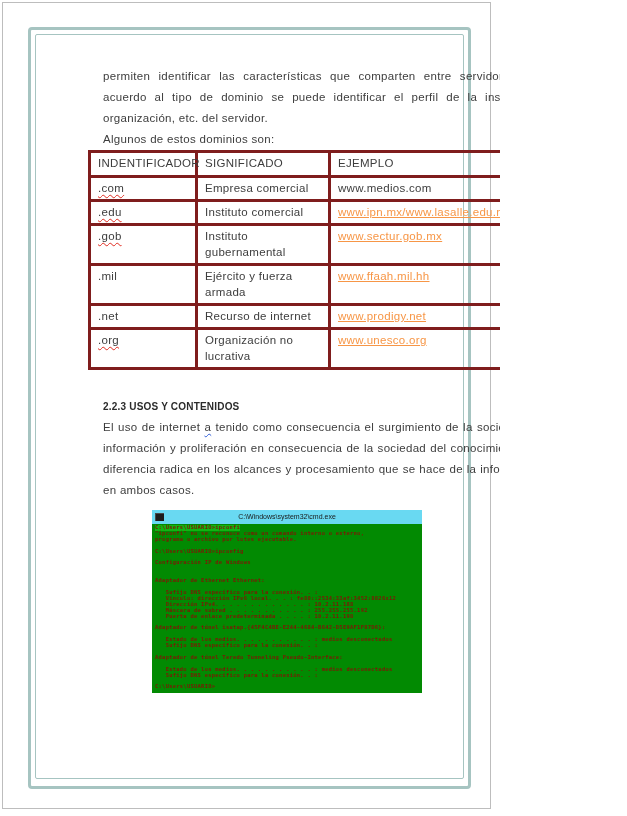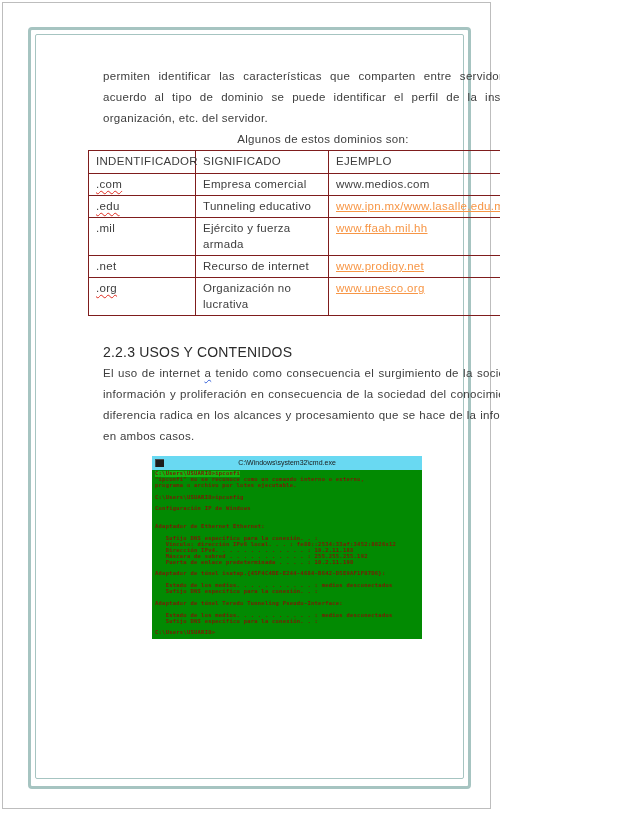--- a/index.html
+++ b/index.html
@@ -7,33 +7,33 @@
         font-family:"Liberation Sans",sans-serif;color:#3d3d3d;}
   .page-edge{position:absolute;left:2px;top:2px;right:9px;bottom:7px;border:1px solid #bdbdbd;pointer-events:none;}
   .frame-outer{position:absolute;left:28px;top:27px;right:29px;bottom:27px;
                border:3px solid #a6c4c1;border-radius:4px;pointer-events:none;}
   .frame-inner{position:absolute;left:35px;top:34px;right:36px;bottom:37px;
                border:1px solid #a6c4c1;border-radius:2px;pointer-events:none;}
   .content{position:absolute;left:103px;top:66px;width:440px;font-size:11.5px;line-height:21px;letter-spacing:0.3px;}
   .content p{margin:0;}
   .jst{text-align:justify;}
   .intro{margin-bottom:13px;}
-  .lead{margin-bottom:5px;text-align:center;}
+  .lead{margin-bottom:5px;}
 
   table.domains{border-collapse:collapse;margin-left:-15px;width:454px;table-layout:fixed;}
-  table.domains th,table.domains td{border:1px solid #7f1d1d;padding:2px 7px 3px;vertical-align:top;
+  table.domains th,table.domains td{border:3px solid #7f1d1d;padding:2px 7px 3px;vertical-align:top;
         font-size:11.5px;line-height:16px;letter-spacing:0.3px;}
   table.domains th{font-weight:normal;text-align:left;height:17px;}
   col.c1{width:107px;}col.c2{width:133px;}col.c3{width:214px;}
   td.num{height:16px;}
   .sp-red{text-decoration:underline wavy #e02b20 1px;text-underline-offset:2px;}
   .sp-blue{text-decoration:underline wavy #2e5bd7 1px;text-underline-offset:2px;}
   a.doc-link{color:#F79646;text-decoration:underline;cursor:pointer;}
 
-  h2.sec{font-size:14px;font-weight:normal;color:#2b2b2b;margin:26px 0 0;letter-spacing:0.2px;line-height:21px;}
+  h2.sec{font-size:10px;font-weight:bold;color:#2b2b2b;margin:26px 0 0;letter-spacing:0.2px;line-height:21px;}
   .usage1{margin-top:9px;}
   .usage2{margin-top:12px;}
 
   figure.cmd{margin:9px 0 0 49px;width:270px;padding:0;cursor:default;}
   .cmd-titlebar{height:14px;background:#69d9f2;display:flex;align-items:center;}
   .cmd-icon{width:9px;height:8px;background:#1c1c1c;margin-left:3px;flex:0 0 auto;
             box-shadow:inset 1px 1px 0 #4a4a4a;}
   .cmd-title{flex:1;text-align:center;font-size:7px;line-height:14px;color:#1a1a1a;letter-spacing:0;
              font-family:"Liberation Sans",sans-serif;white-space:nowrap;overflow:hidden;}
   .cmd-body{background:#028a02;padding:1px 2px 3px 3px;font-family:"DejaVu Sans Mono",monospace;
@@ -67,22 +67,27 @@
         <th>SIGNIFICADO</th>
         <th>EJEMPLO</th>
       </tr>
       <tr>
         <td class="num"><span class="sp-red">.com</span></td>
         <td class="num">Empresa comercial</td>
         <td class="num">www.medios.com</td>
       </tr>
       <tr>
         <td class="num"><span class="sp-red">.edu</span></td>
-        <td class="num">Tunneling educativo</td>
+        <td class="num">Instituto comercial</td>
         <td class="num"><a class="doc-link">www.ipn.mx/www.lasalle.edu.mx</a></td>
+      </tr>
+      <tr>
+        <td class="num"><span class="sp-red">.gob</span></td>
+        <td class="num">Instituto gubernamental</td>
+        <td class="num"><a class="doc-link">www.sectur.gob.mx</a></td>
       </tr>
       <tr>
         <td class="num">.mil</td>
         <td class="num">Ejército y fuerza armada</td>
         <td class="num"><a class="doc-link">www.ffaah.mil.hh</a></td>
       </tr>
       <tr>
         <td class="num">.net</td>
         <td class="num">Recurso de internet</td>
         <td class="num"><a class="doc-link">www.prodigy.net</a></td>

